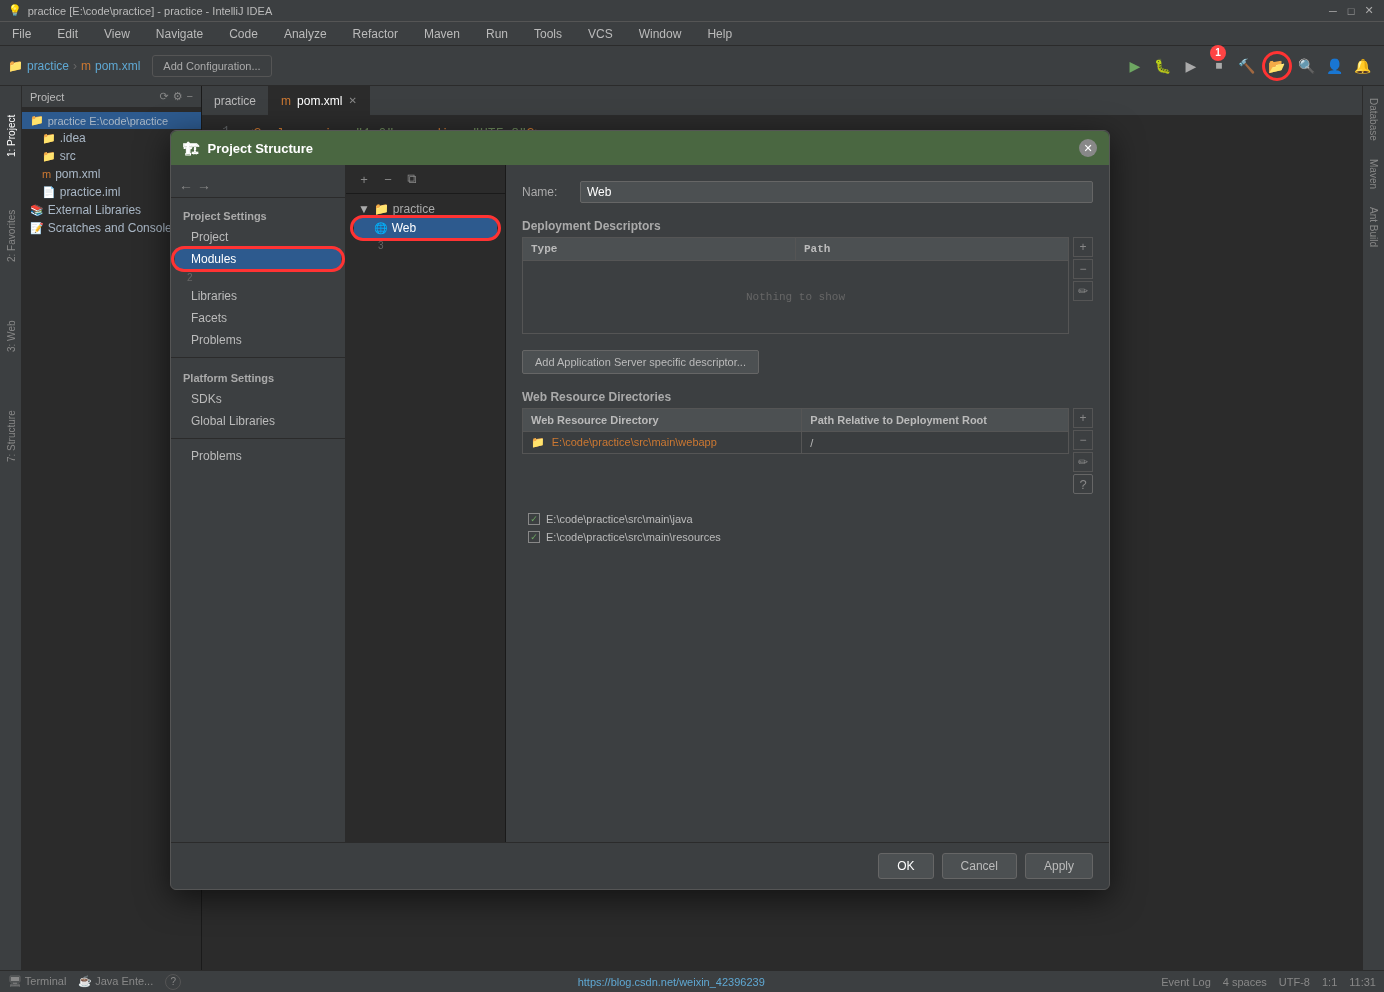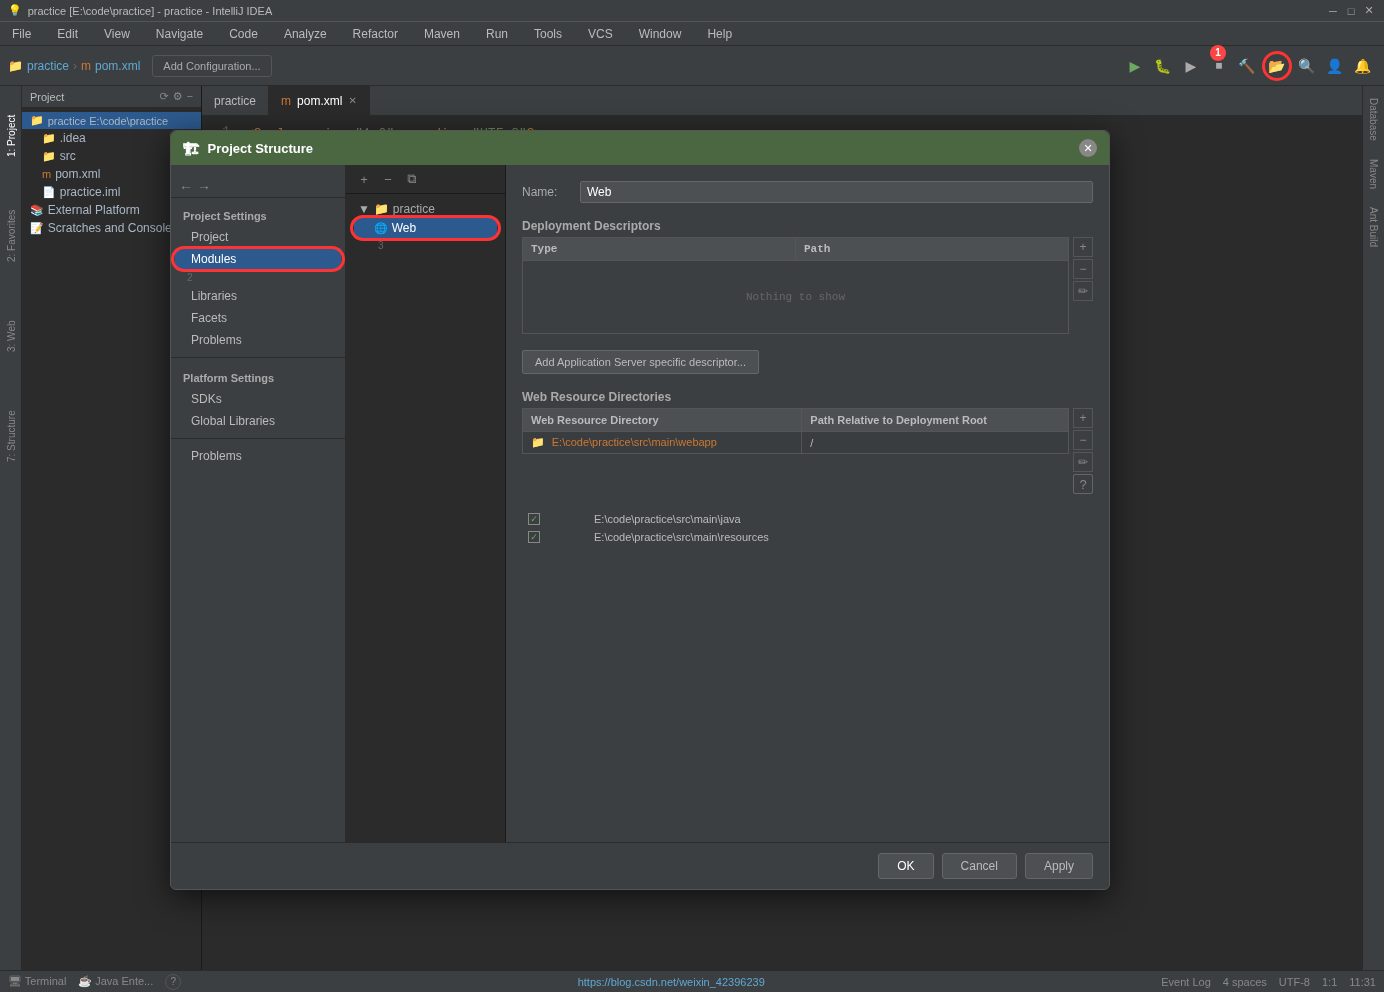--- a/index.html
+++ b/index.html
@@ -101,21 +101,21 @@
     .data-table { width: 100%; border-collapse: collapse; border: 1px solid #555; }
     .data-table th { background: #4c5052; padding: 5px 8px; text-align: left; font-size: 11px; color: #bbb; border: 1px solid #555; }
     .data-table td { padding: 4px 8px; font-size: 11px; color: #bbb; border: 1px solid #555; }
     .data-table .empty-row td { text-align: center; color: #666; padding: 30px; }
     .table-side-btn { width: 20px; height: 20px; display: flex; align-items: center; justify-content: center; cursor: pointer; color: #888; font-size: 12px; background: #3c3f41; border: 1px solid #555; }
 
     .add-server-btn { background: #4c5052; border: 1px solid #666; color: #bbb; padding: 5px 12px; font-size: 11px; cursor: pointer; border-radius: 2px; margin-top: 4px; }
     
     .source-item { display: flex; align-items: center; gap: 6px; padding: 3px 6px; font-size: 11px; }
     .source-item .cb { width: 12px; height: 12px; border: 1px solid #888; display: flex; align-items: center; justify-content: center; font-size: 9px; color: #6ea762; }
-    .source-item .src-path { color: #bbb; margin-left: 48px; }
+    .source-item .src-path { color: #bbb; }
 
     
     #dialog-footer { padding: 10px 16px; border-top: 1px solid #2b2b2b; display: flex; justify-content: flex-end; gap: 8px; }
     .dialog-btn { padding: 5px 18px; font-size: 12px; border-radius: 3px; cursor: pointer; border: 1px solid #666; }
     .dialog-btn.primary { background: #4c5052; color: #fff; }
     .dialog-btn.default { background: #4c5052; color: #bbb; }
 
     .breadcrumb-item { color: #5fa8d3; cursor: pointer; }
     .breadcrumb-root { display: flex; align-items: center; gap: 4px; }
 
@@ -213,21 +213,21 @@
       <div class="tree-item tree-indent1">
         <span class="icon" style="color:#cc7832">m</span>
         <span>pom.xml</span>
       </div>
       <div class="tree-item tree-indent1">
         <span class="icon">📄</span>
         <span>practice.iml</span>
       </div>
       <div class="tree-item">
         <span class="icon">📚</span>
-        <span>External Platform</span>
+        <span>External Libraries</span>
       </div>
       <div class="tree-item">
         <span class="icon">📝</span>
         <span>Scratches and Consoles</span>
       </div>
     </div>
   </div>
 
   <div id="editor-area">
     <div id="editor-tabs">

